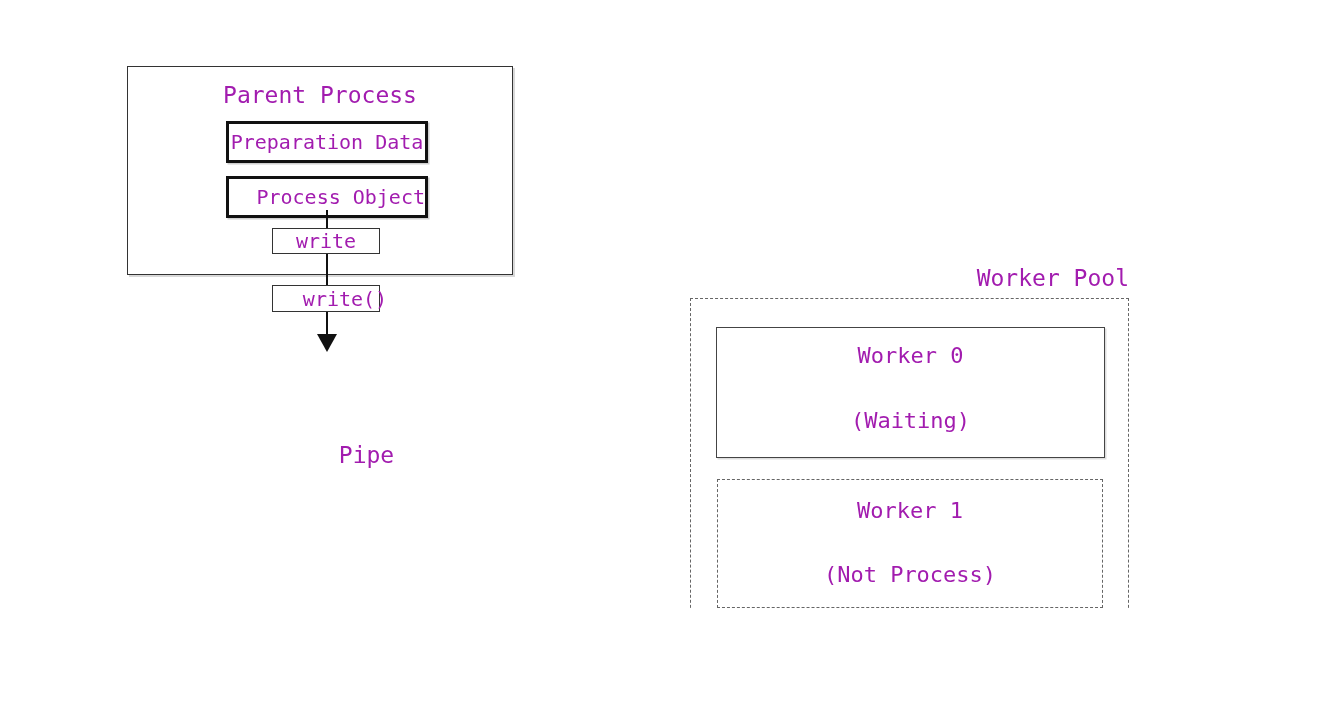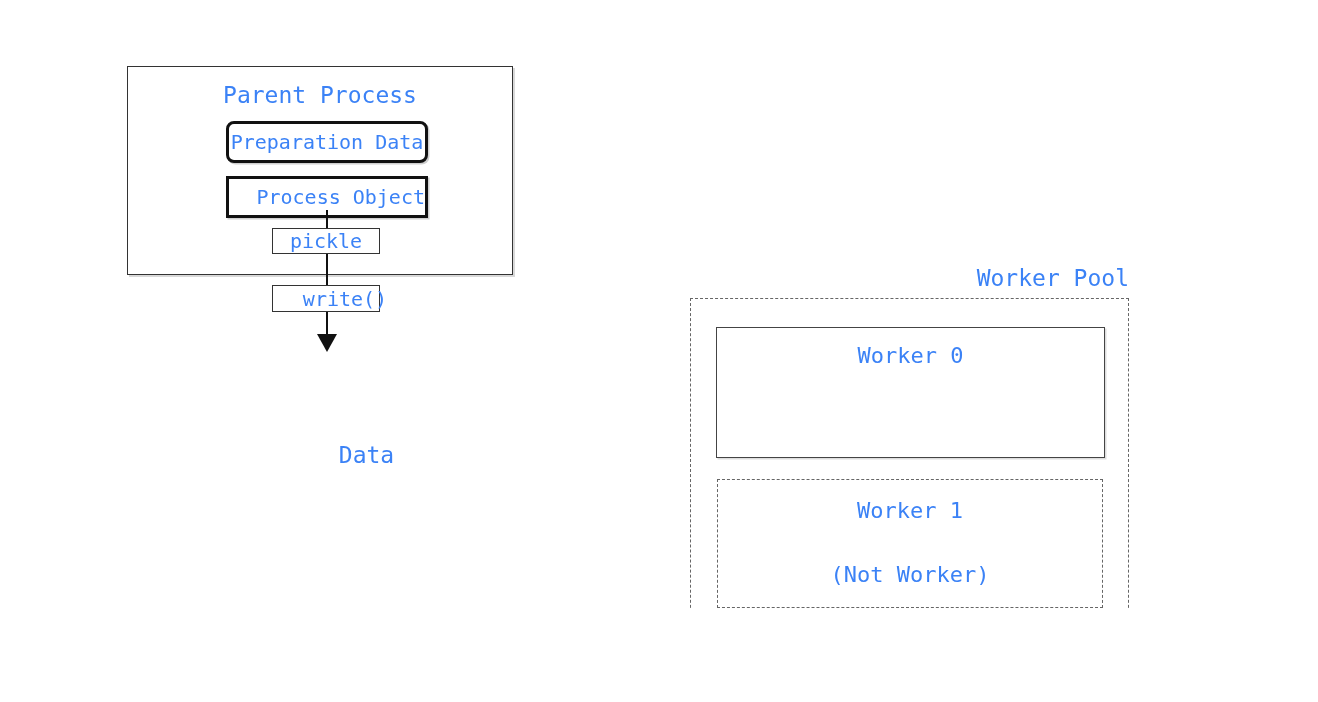--- a/index.html
+++ b/index.html
@@ -6,21 +6,21 @@
     margin: 0;
     padding: 0;
     background: #ffffff;
   }
   .canvas {
     position: relative;
     width: 1318px;
     height: 608px;
     background: #ffffff;
     font-family: "DejaVu Sans Mono", "Liberation Mono", monospace;
-    color: #3b82f6;
+    color: #a21caf;
     overflow: hidden;
   }
   .abs { position: absolute; }
 
   
   .parent-box {
     left: 127px; top: 66px; width: 386px; height: 209px;
     border: 1.5px solid #333333;
     box-shadow: 2px 2px 0 #d8d8d8;
     box-sizing: border-box;
@@ -31,21 +31,21 @@
     text-align: center; font-size: 23px; line-height: 24px;
   }
   .bold-box {
     border: 3px solid #111111;
     box-sizing: border-box;
     background: #ffffff;
     box-shadow: 1.5px 1.5px 0 #cfcfcf;
     display: flex; align-items: center; justify-content: center;
     font-size: 20px;
   }
-  .prep-box { left: 226px; top: 121px; width: 202px; height: 42px; border-radius: 8px; }
+  .prep-box { left: 226px; top: 121px; width: 202px; height: 42px; }
   .proc-box { left: 226px; top: 176px; width: 202px; height: 42px; justify-content: flex-end; }
   .thin-box {
     border: 1.5px solid #333333;
     box-sizing: border-box;
     background: #ffffff;
     display: flex; align-items: center; justify-content: center;
     font-size: 20px;
   }
   .pickle-box { left: 272px; top: 228px; width: 108px; height: 26px; }
   .write-box  { left: 272px; top: 285px; width: 108px; height: 27px; padding-left: 38px; }
@@ -118,39 +118,40 @@
     <span>Preparation Data</span>
   </div>
 
   <div class="abs bold-box proc-box">
     <span>Process Object</span>
   </div>
 
   <div class="abs vline vline-1"></div>
 
   <div class="abs thin-box pickle-box">
-    <span>pickle</span>
+    <span>write</span>
   </div>
 
   <div class="abs vline vline-2"></div>
 
   <div class="abs thin-box write-box">
     <span>write()</span>
   </div>
 
   <div class="abs vline vline-3"></div>
   <div class="abs arrow-head"></div>
 
-  <div class="abs pipe-label">Data</div>
+  <div class="abs pipe-label">Pipe</div>
 
   <div class="abs pool-title">Worker Pool</div>
   <div class="abs pool-box"></div>
 
   <div class="abs worker-box worker0-box">
     <div class="worker-name">Worker 0</div>
+    <div class="worker-status">(Waiting)</div>
   </div>
 
   <div class="abs worker-box worker1-box">
     <div class="worker-name">Worker 1</div>
-    <div class="worker-status">(Not Worker)</div>
+    <div class="worker-status">(Not Process)</div>
   </div>
 
 </div>
 
 </body></html>

